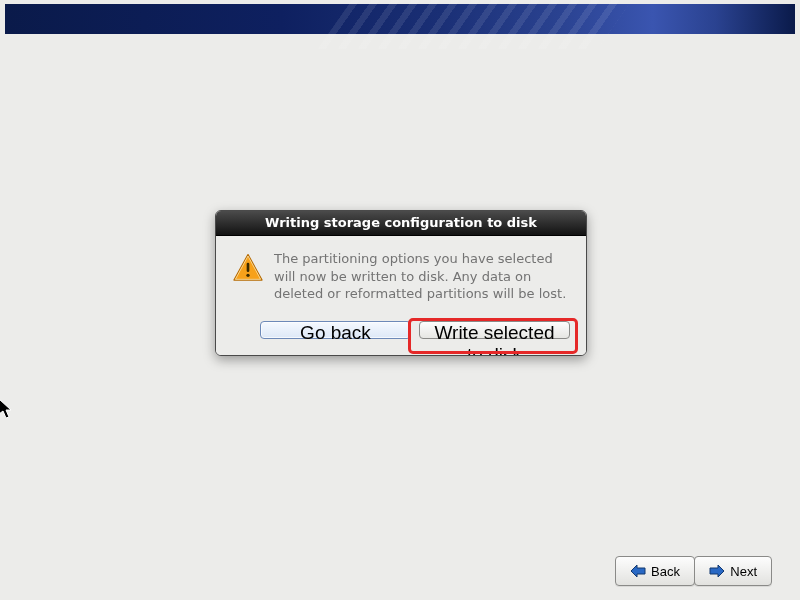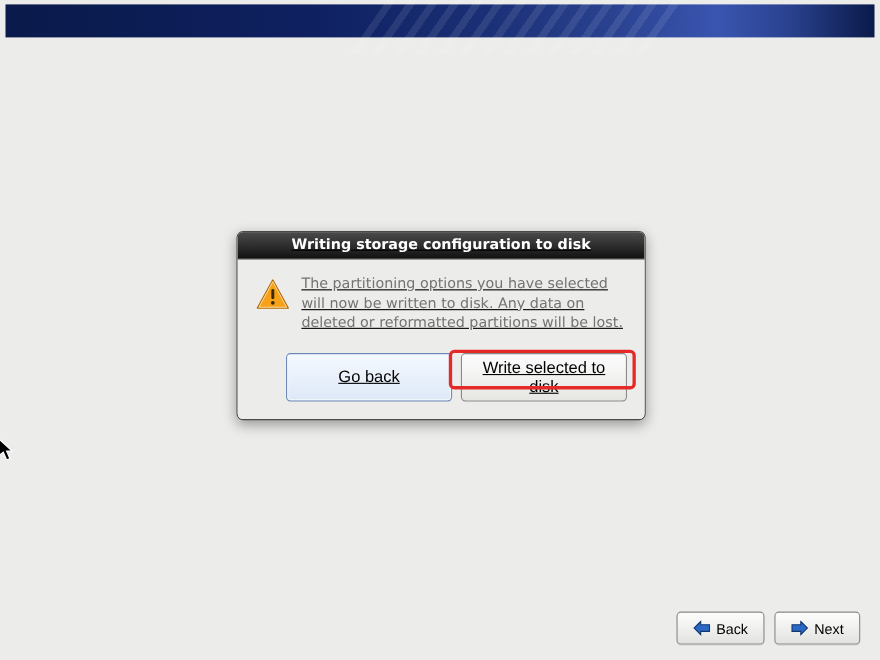--- a/index.html
+++ b/index.html
@@ -32,21 +32,20 @@
     .dialog {
       position: absolute;
       left: 215px;
       top: 210px;
       width: 372px;
       background: #fff;
       border: 1px solid #4a4a4a;
       border-radius: 6px;
       box-shadow: 0 4px 12px rgba(0,0,0,0.35);
       overflow: hidden;
-      text-decoration: underline;
     }
     .dialog-title {
       background: linear-gradient(#4b4b4b, #121212);
       color: #fff;
       font-weight: bold;
       font-size: 13px;
       text-align: center;
       padding: 4px 0 5px;
       border-bottom: 1px solid #000;
     }
@@ -68,22 +67,22 @@
       color: #737373;
       line-height: 1.35;
     }
     .btn-row {
       display: flex;
       gap: 8px;
       margin-top: 18px;
       margin-left: 28px;
     }
     .btn {
-      height: 44px;
-      font-size: 15px;
+      height: 18px;
+      font-size: 19px;
       color: #000;
       background: linear-gradient(#fdfdfd, #e6e6e3);
       border: 1px solid #8a8a88;
       border-radius: 4px;
       padding: 0 14px;
       cursor: pointer;
     }
     .btn-goback {
       width: 155px;
       background: linear-gradient(#f5f9ff, #dde8f7);
@@ -115,21 +114,21 @@
       padding: 0 14px;
       font-size: 13px;
       color: #000;
       background: linear-gradient(#fdfdfd, #e2e2df);
       border: 1px solid #8a8a88;
       border-radius: 4px;
       cursor: pointer;
       box-shadow: 0 1px 0 rgba(0,0,0,0.08);
     }
     .nav-back { right: 105px; }
-    .nav-next { right: 18px; justify-content: center; }
+    .nav-next { right: 28px; justify-content: center; }
     .cursor-arrow {
       position: absolute;
       left: -2px;
       top: 398px;
       width: 16px;
       height: 22px;
       pointer-events: none;
     }
   </style>
 </head>

